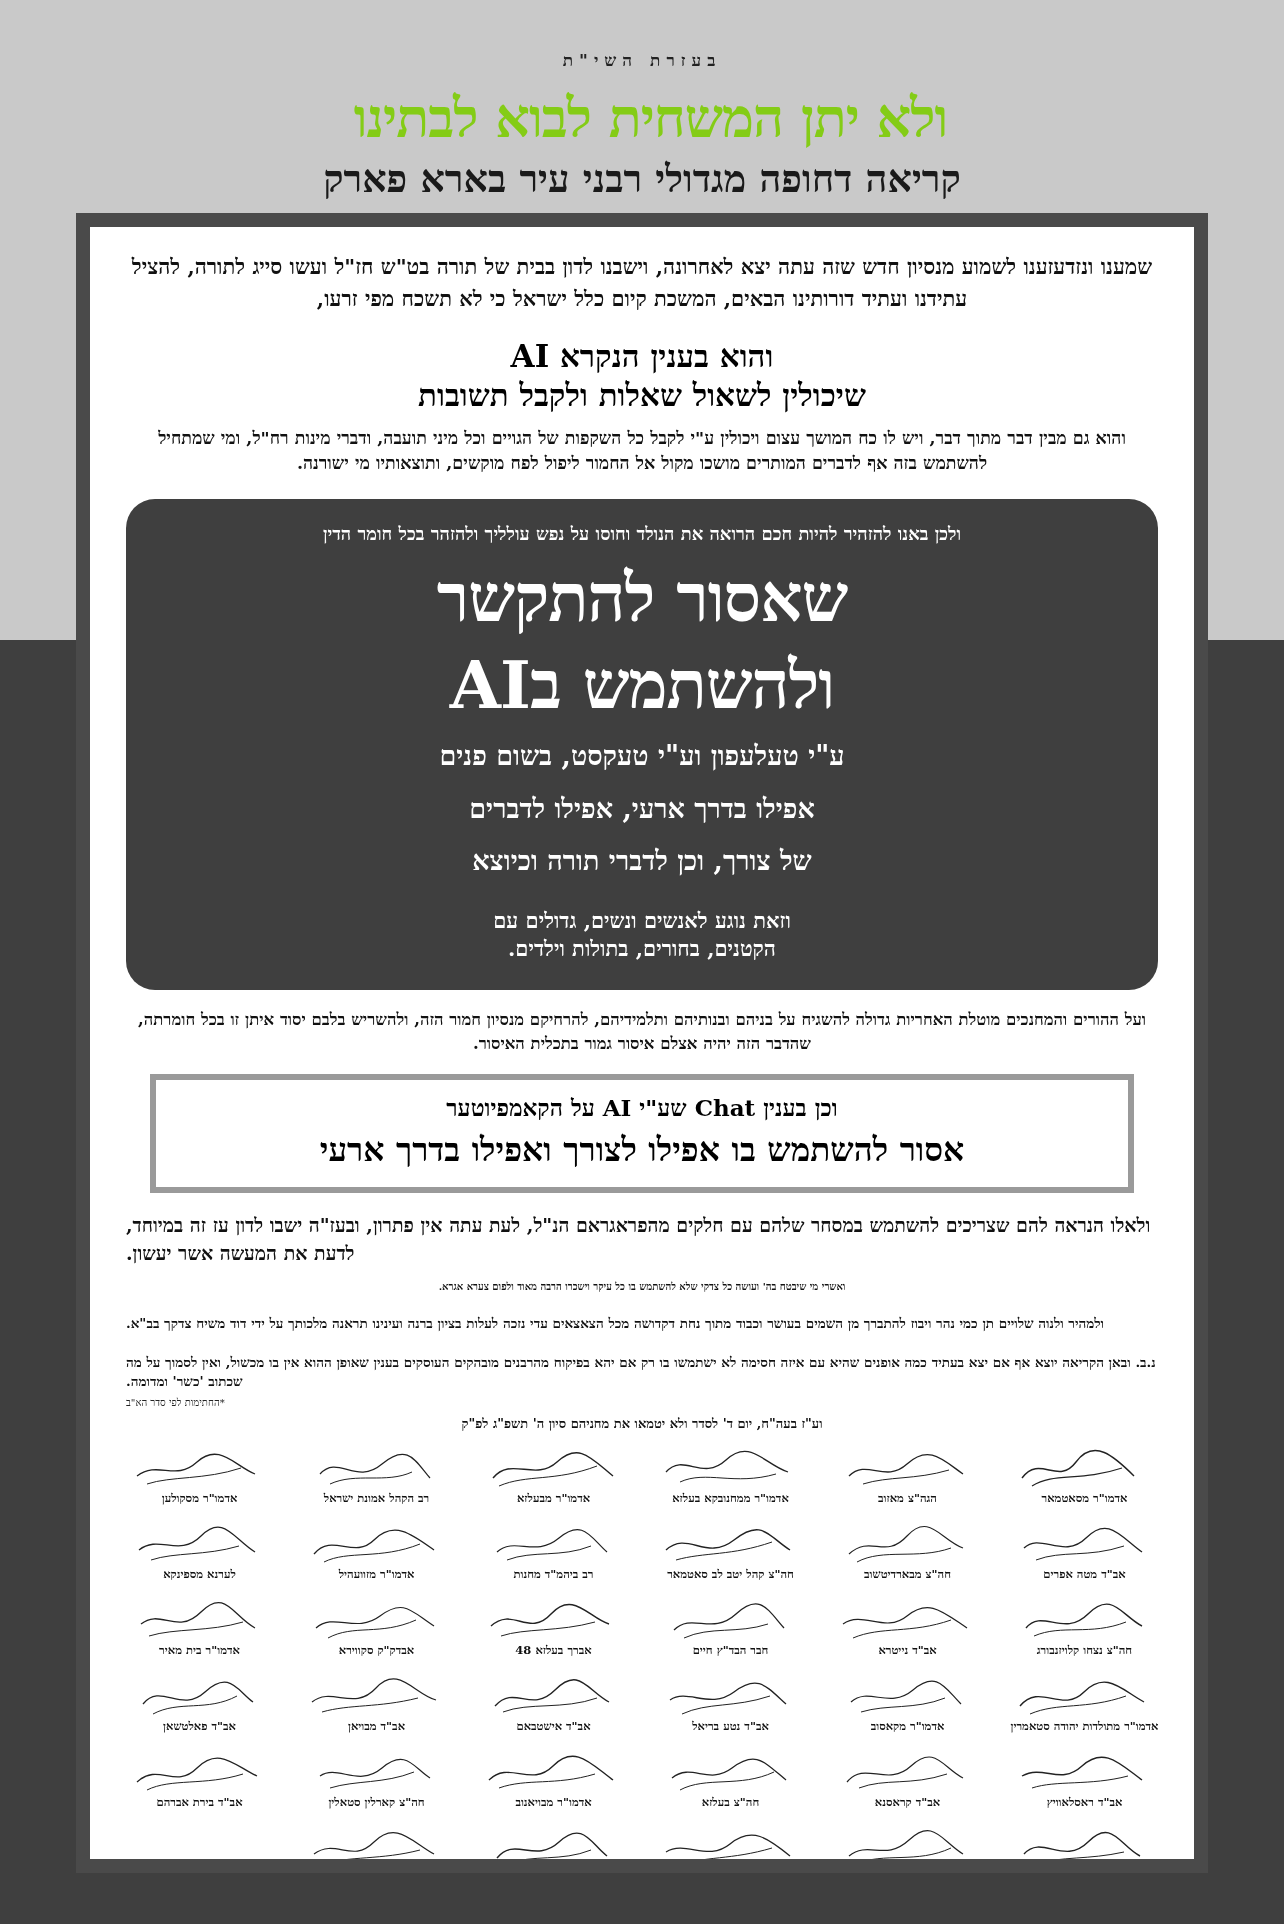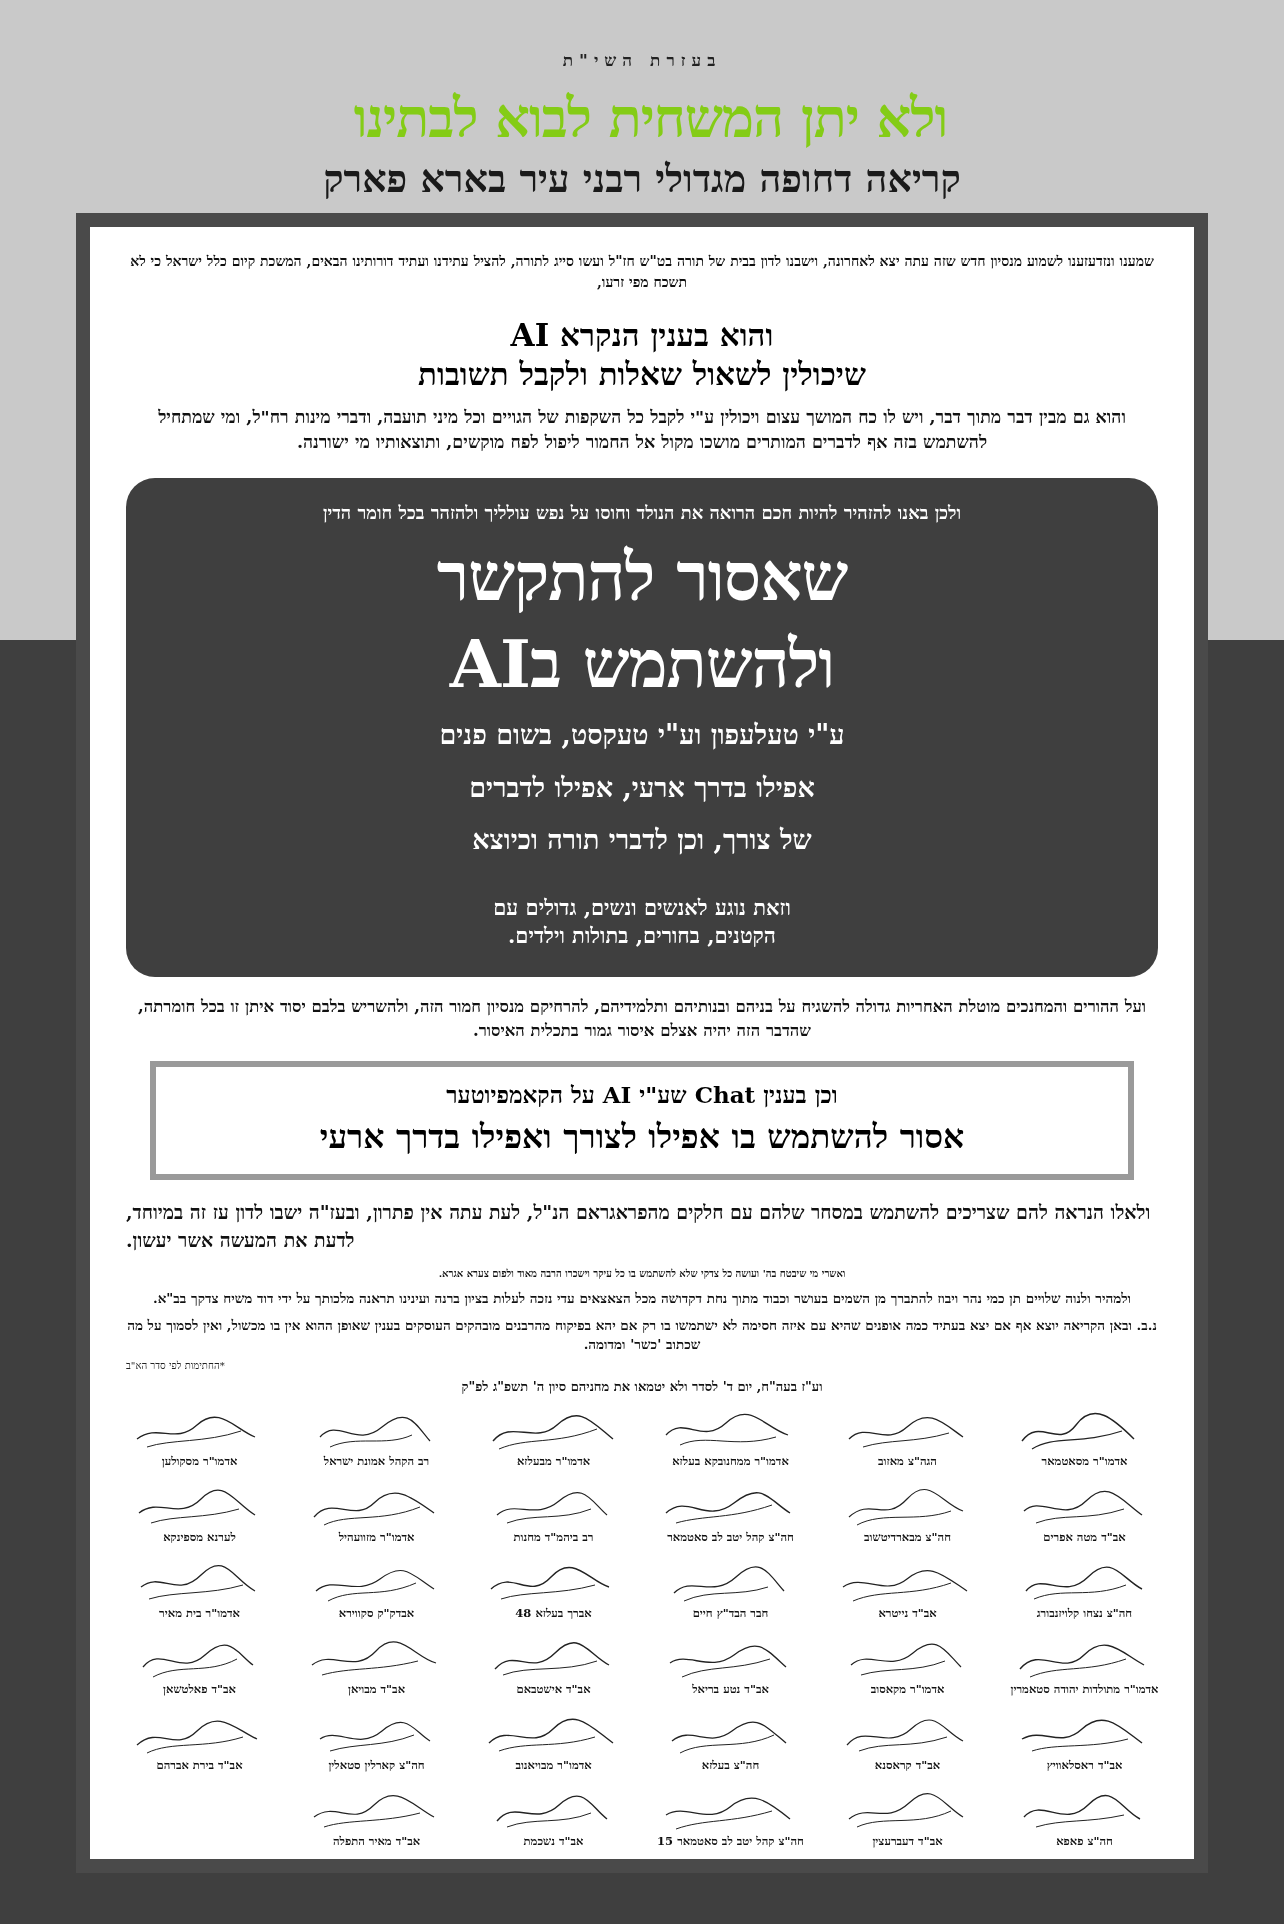--- a/index.html
+++ b/index.html
@@ -80,21 +80,21 @@
     overflow: hidden;
   }
 
   .pad {
     padding: 0 36px;
     box-sizing: border-box;
   }
 
   .para-intro {
     text-align: center;
-    font-size: 14px;
+    font-size: 21px;
     line-height: 1.5;
     margin-top: 24px;
     color: #111;
     font-weight: bold;
   }
   .line-big-1 {
     text-align: center;
     font-size: 31px;
     font-weight: bold;
     margin-top: 24px;
@@ -141,21 +141,21 @@
   .dark-mid {
     font-size: 27px;
     font-weight: bold;
     line-height: 1.28;
     margin-top: 18px;
   }
   .dark-small {
     font-size: 21px;
     font-weight: bold;
     line-height: 1.35;
-    margin-top: 36px;
+    margin-top: 28px;
   }
 
   .para-3 {
     text-align: center;
     font-size: 16.5px;
     line-height: 1.45;
     margin-top: 18px;
     color: #111;
     font-weight: bold;
   }
@@ -190,24 +190,24 @@
   }
   .para-5 {
     text-align: center;
     font-size: 10px;
     line-height: 1.45;
     margin-top: 12px;
     color: #111;
     font-weight: bold;
   }
   .para-6 {
-    text-align: center;
+    text-align: left;
     font-size: 13.5px;
     line-height: 1.4;
-    margin-top: 8px;
+    margin-top: 20px;
     color: #111;
     font-weight: bold;
   }
   .footnote-right {
     text-align: left;
     font-size: 10px;
     margin-top: 6px;
     color: #222;
     padding: 0 36px;
   }

